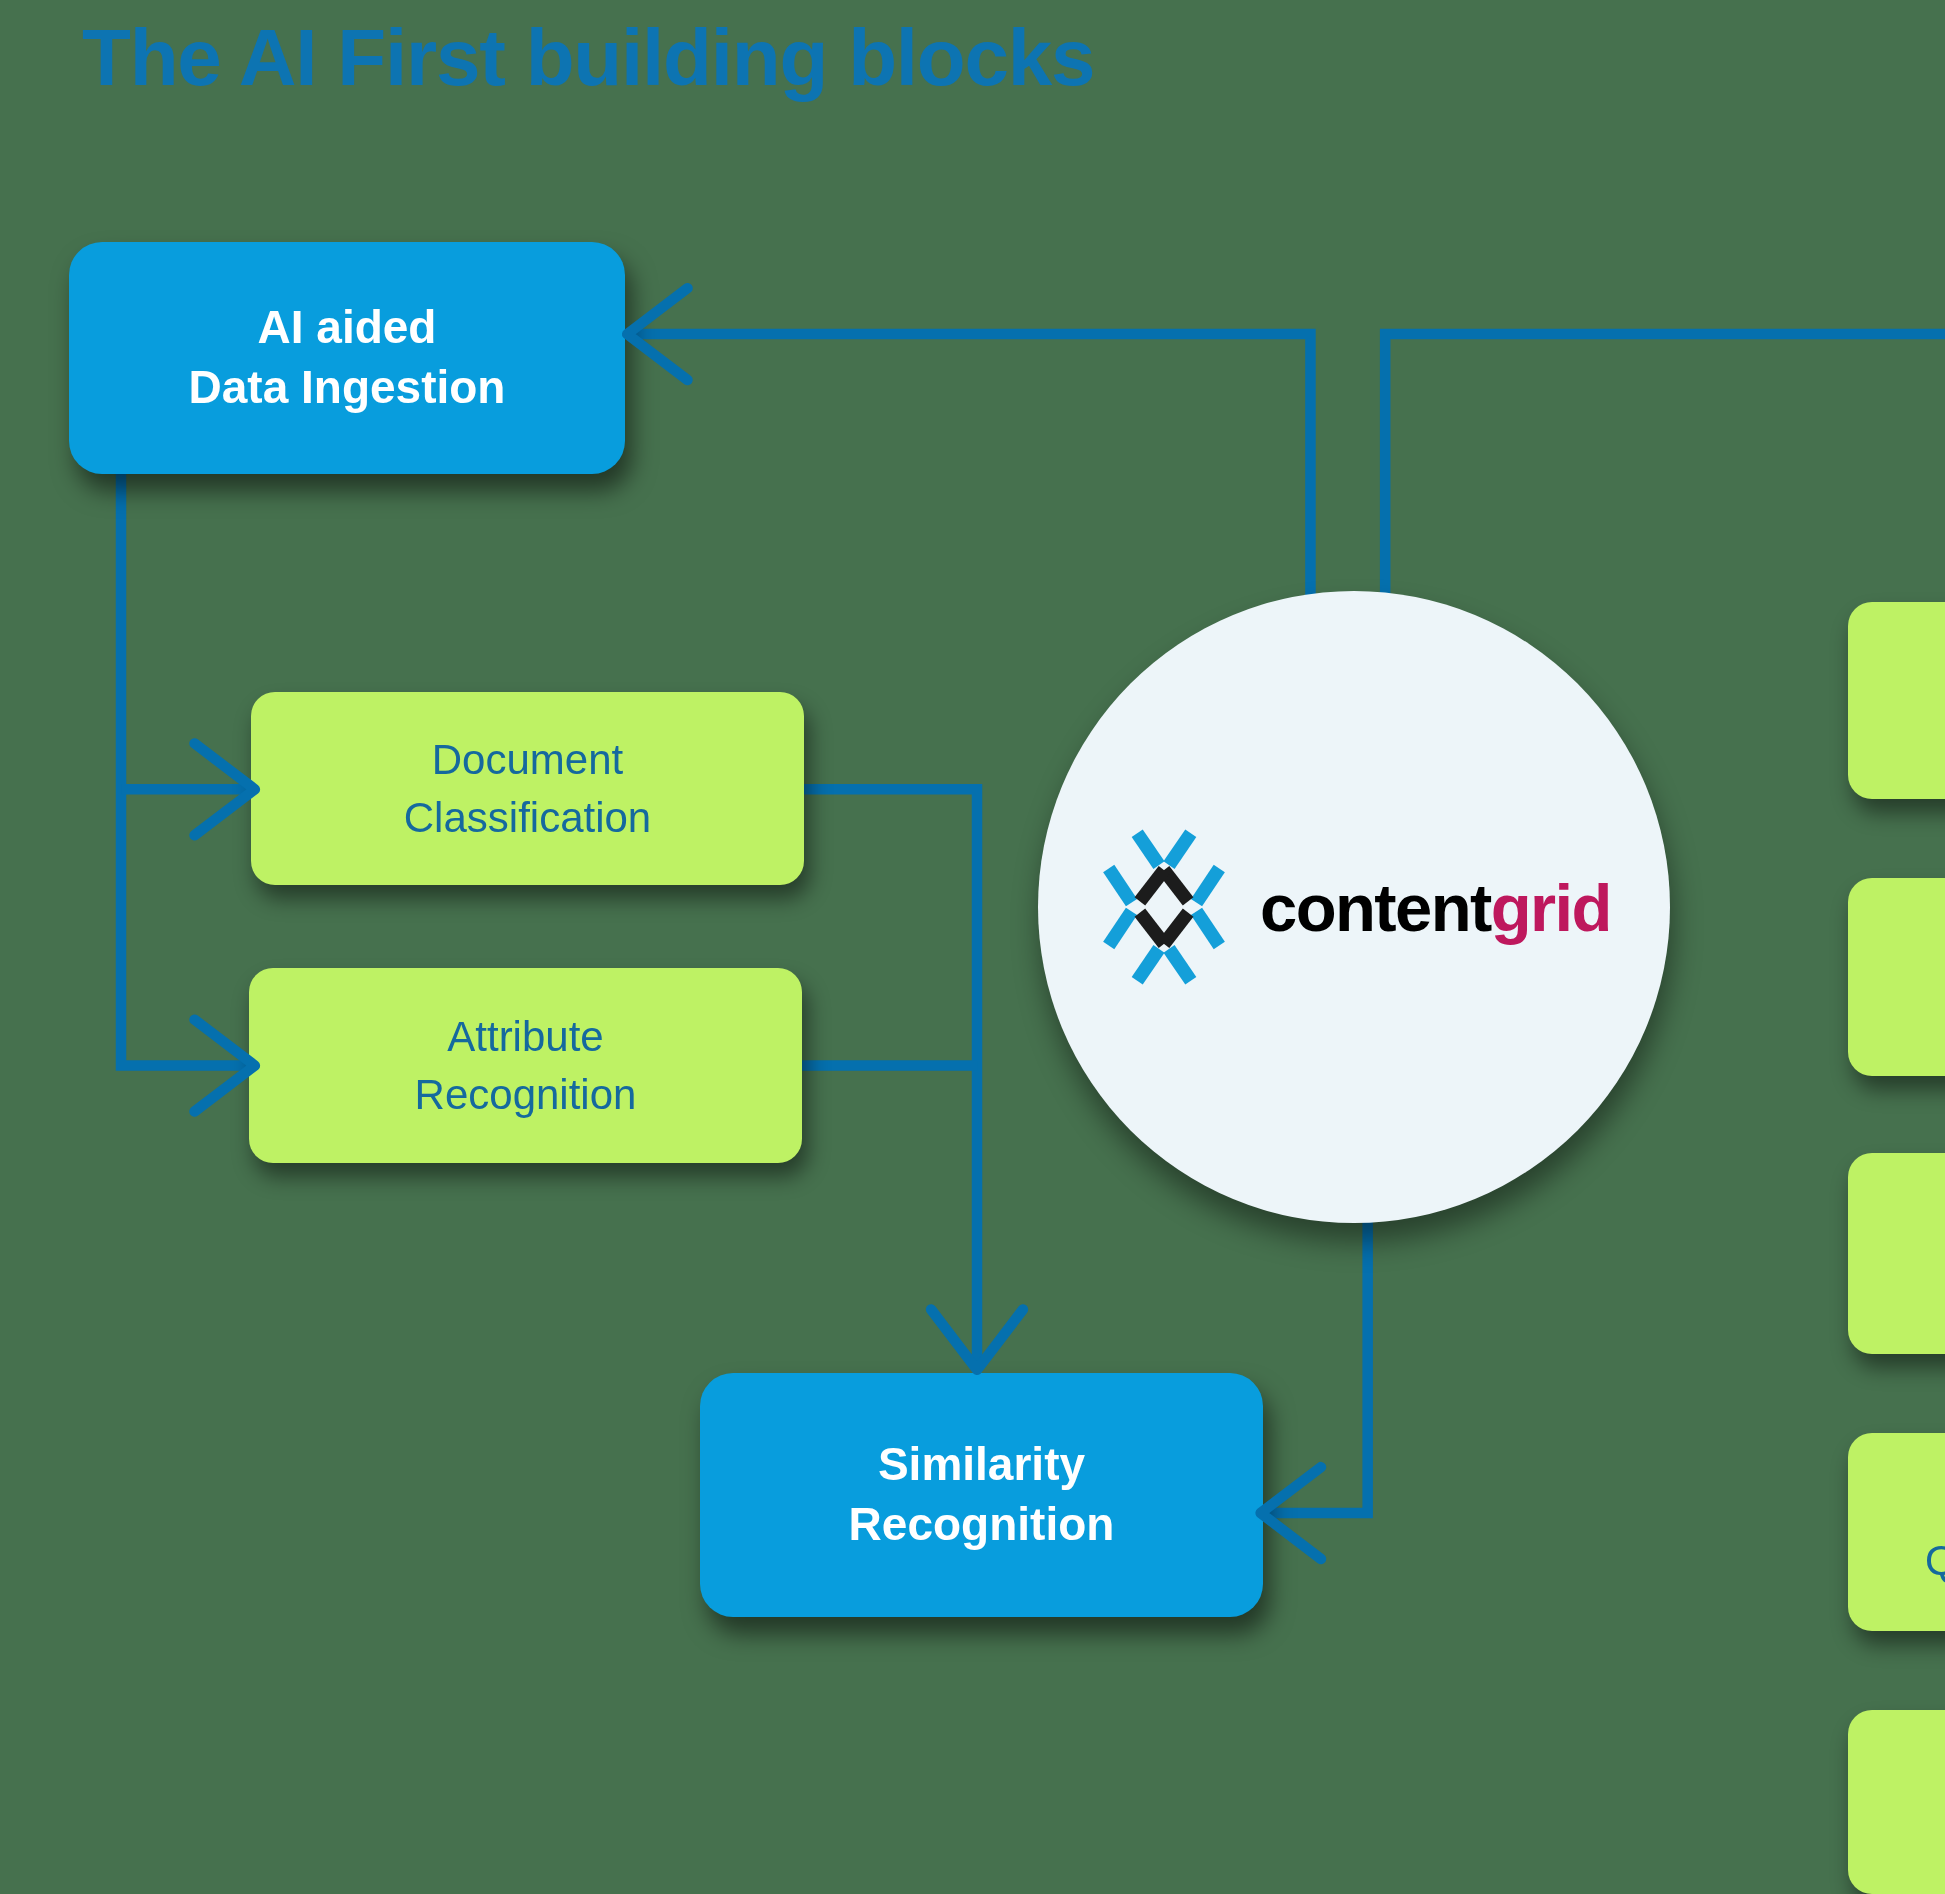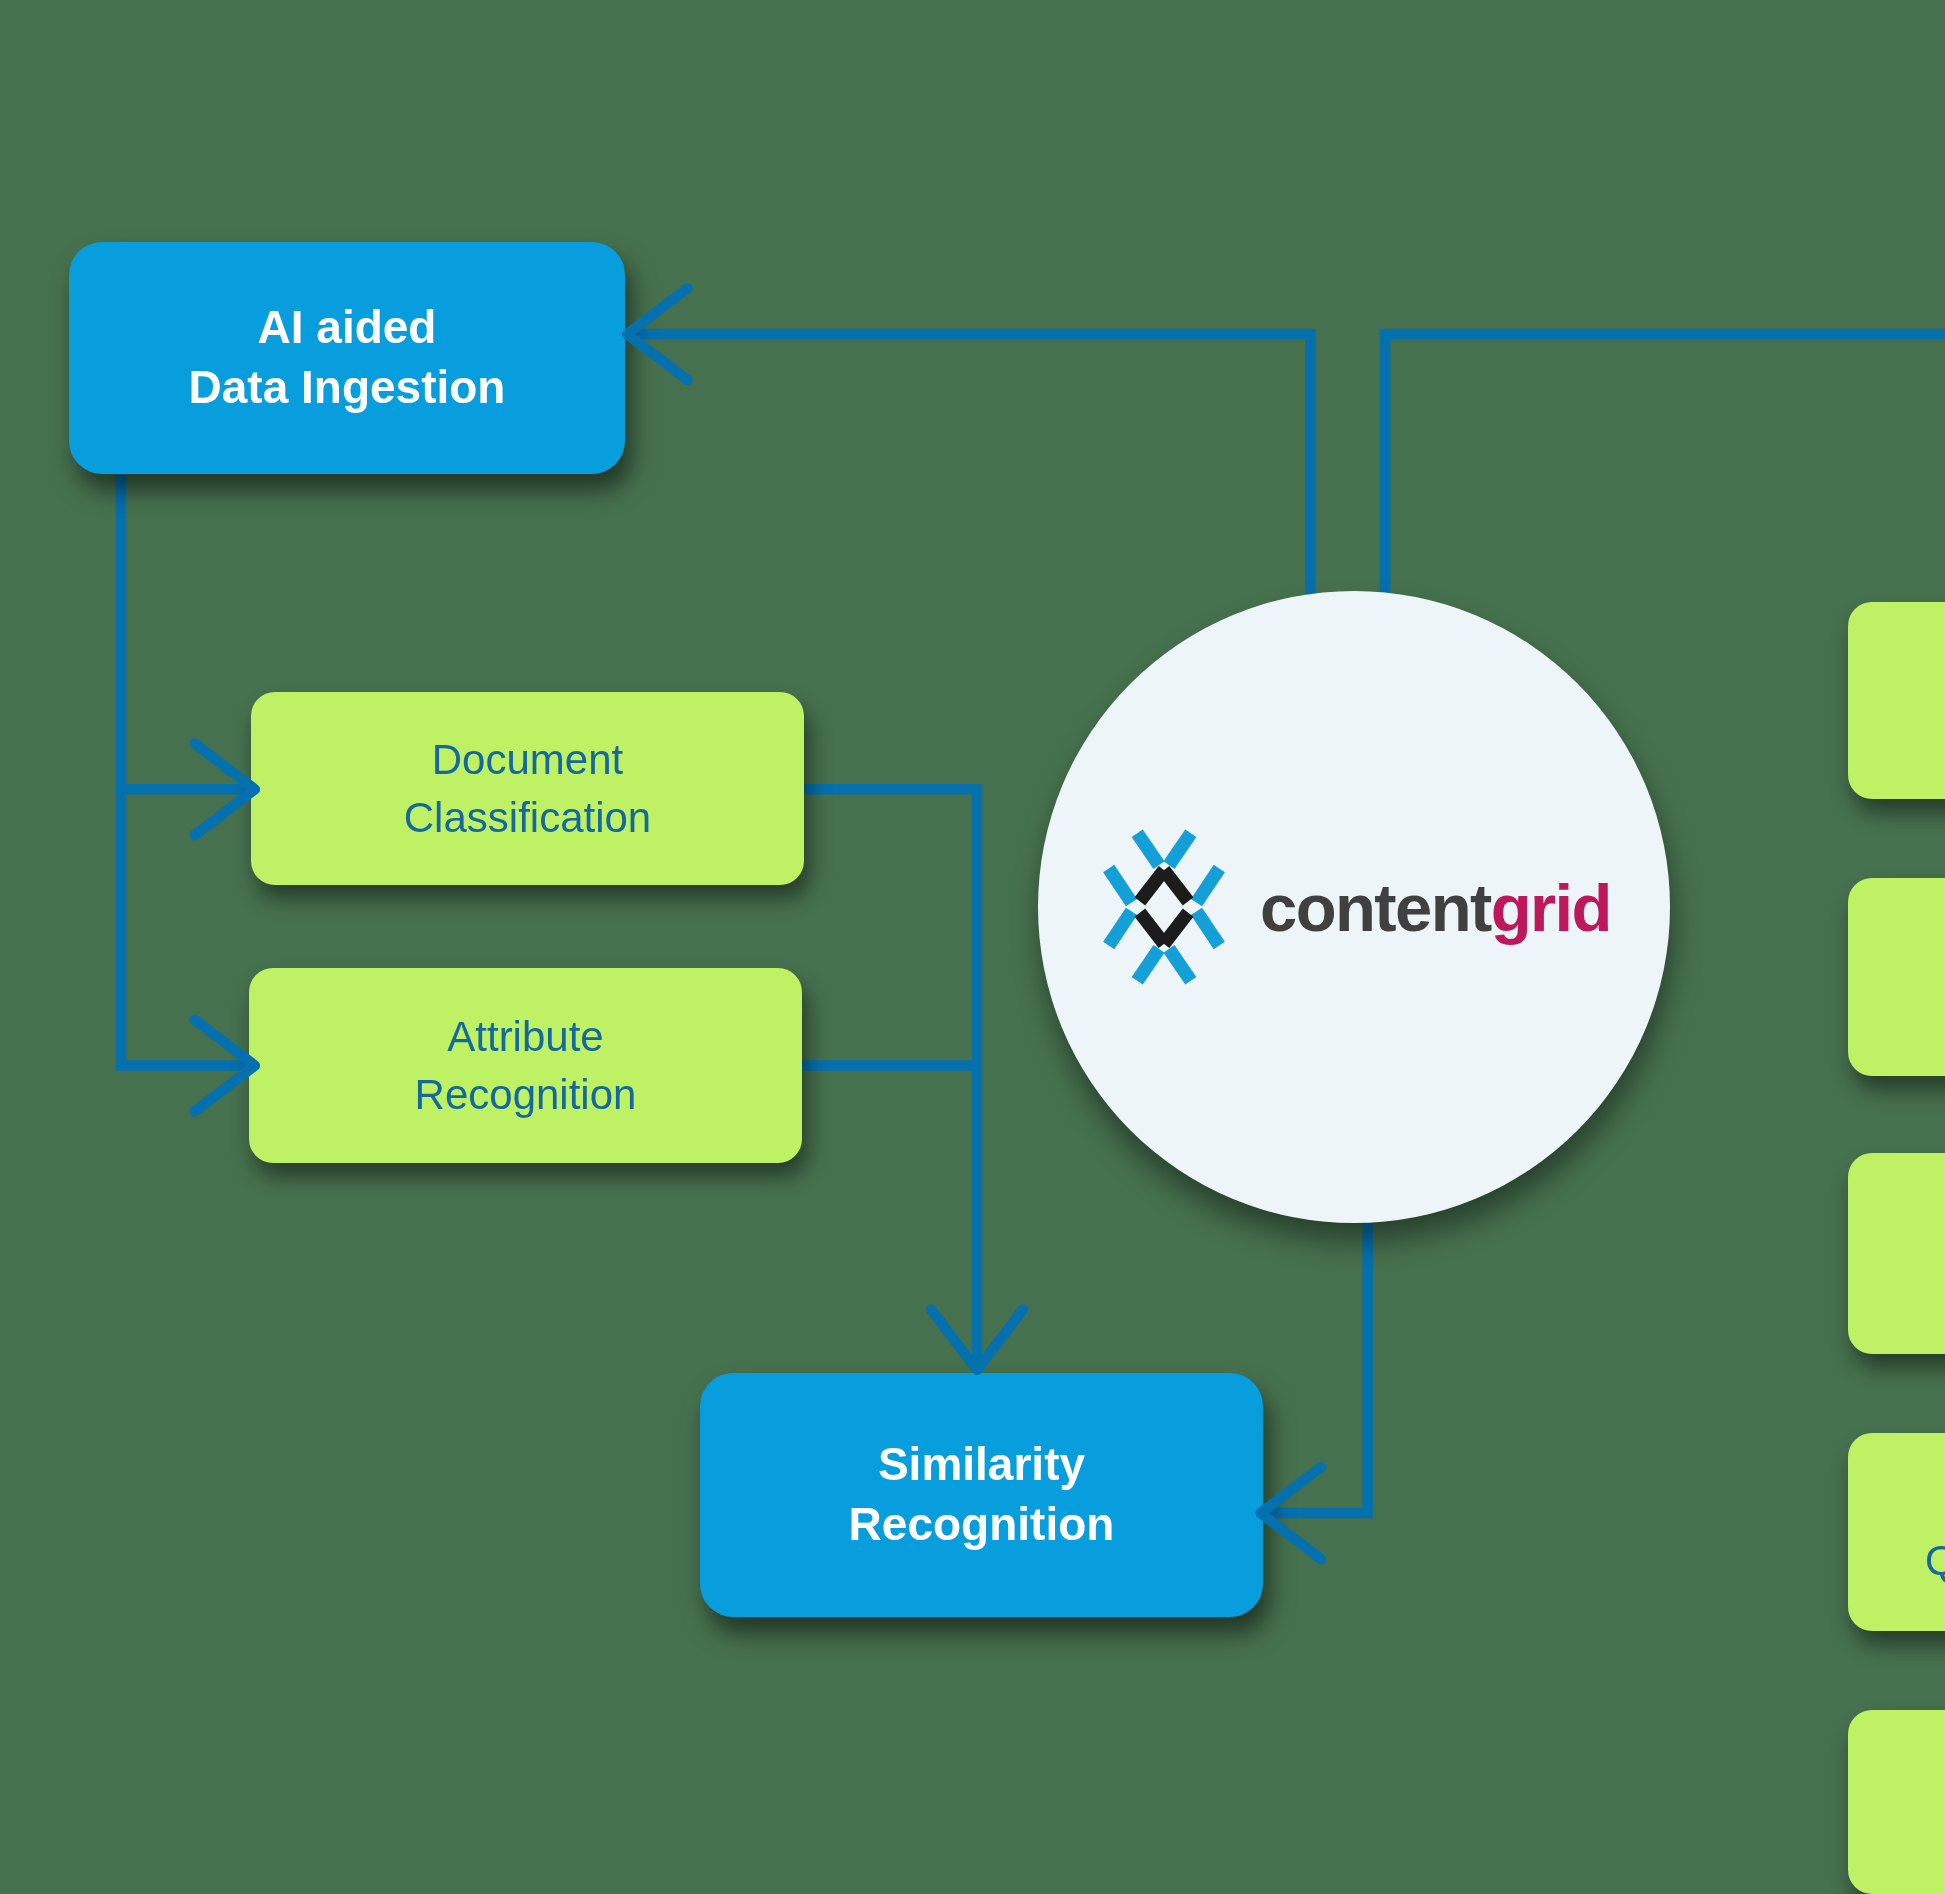--- a/index.html
+++ b/index.html
@@ -92,34 +92,35 @@
     justify-content: center;
     gap: 29px;
   }
 
   .logo-wordmark {
     font-size: 67px;
     font-weight: bold;
     letter-spacing: -1.6px;
     white-space: nowrap;
   }
-  .logo-part-blue { color: #404040; }
+  .logo-part-blue { color: #000000; }
   .logo-part-dark { color: #be185d; }
 
   .connector { stroke: #0570ae; stroke-width: 27; fill: none; }
   .arrowhead { stroke: #0570ae; stroke-width: 27; fill: none;
                stroke-linecap: round; stroke-linejoin: round; }
   .logo-stroke-blue  { stroke: #149fd9; stroke-width: 40; fill: none; stroke-linecap: butt; }
   .logo-stroke-dark  { stroke: #1c1c1c; stroke-width: 40; fill: none; stroke-linecap: butt; }
 </style>
 </head>
 <body>
 
 <div class="canvas">
 
+  <div class="page-title">The AI First building blocks</div>
 
   <svg class="layer lines-layer" viewBox="0 0 6857 4869">
     <polyline class="connector" points="1607,858 3368,858 3368,1640"></polyline>
     <polyline class="connector" points="3560,1640 3560,858 5404,858"></polyline>
     <polyline class="connector" points="311,1200 311,2738 650,2738"></polyline>
     <polyline class="connector" points="311,2028 650,2028"></polyline>
     <polyline class="connector" points="2060,2028 2511,2028 2511,3505"></polyline>
     <polyline class="connector" points="2060,2738 2511,2738"></polyline>
     <polyline class="connector" points="3515,3030 3515,3888 3250,3888"></polyline>
     <polyline class="connector" points="6480,1170 6480,4628 6175,4628"></polyline>

